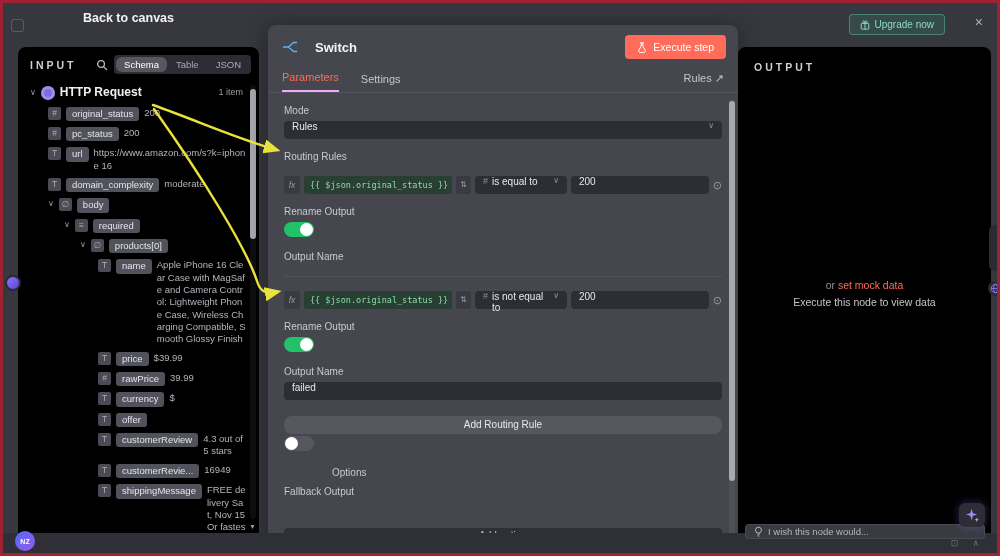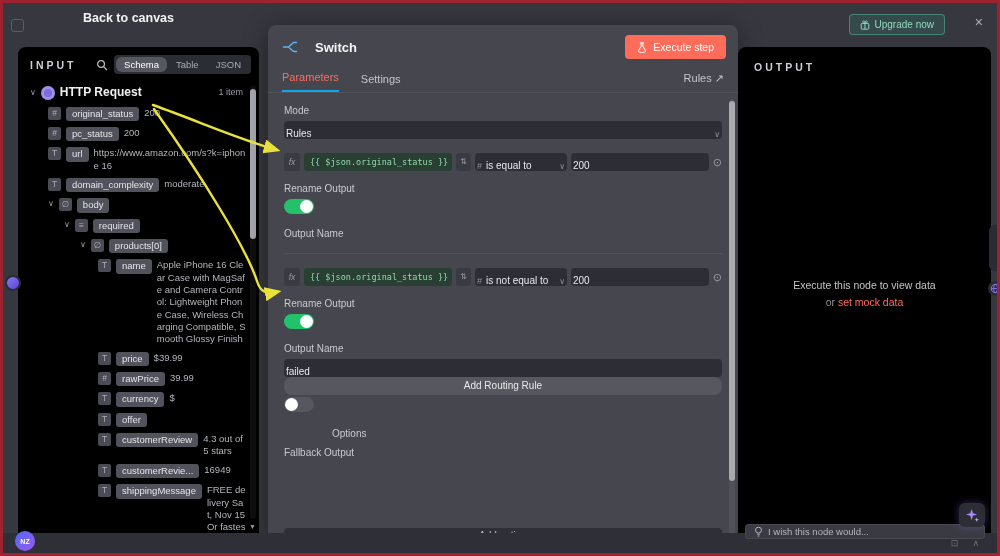--- a/index.html
+++ b/index.html
@@ -51,45 +51,45 @@
   .scroll-arrow { position:absolute; right:3px; bottom:3px; font-size:7px; color:#9b9ca3; }
   
   #nodePanel { position:absolute; left:265px; top:22px; width:470px; height:518px; background:#45464e;
     border-radius:8px; box-shadow:0 4px 24px rgba(0,0,0,.4); z-index:5; }
   .np-head { display:flex; align-items:center; gap:16px; padding:10px 12px 4px 14px; }
   .np-title { font-size:13px; font-weight:bold; color:#f4f4f6; }
   .exec-btn { margin-left:auto; display:flex; align-items:center; gap:6px; background:#ff6d5a; color:#fff;
     border:none; border-radius:4px; height:24px; padding:0 12px; font-size:10.5px; cursor:pointer; }
   .np-tabs { display:flex; align-items:flex-end; gap:22px; padding:2px 14px 0 14px; border-bottom:1px solid rgba(255,255,255,.08); }
   .np-tab { font-size:11px; padding:6px 0 7px 0; cursor:pointer; color:#c6c7cd; }
-  .np-tab.active { color:#ff6d5a; border-bottom:2px solid #0ea5e9; }
+  .np-tab.active { color:#ff6d5a; border-bottom:2px solid #f0abfc; }
   .docs-link { margin-left:auto; font-size:11px; color:#c6c7cd; padding-bottom:7px; cursor:pointer; }
   .np-body { position:absolute; left:0; right:0; top:68px; bottom:0; padding:0 16px; overflow:hidden; }
   .flabel { font-size:10px; color:#c9cacf; margin:12px 0 5px 0; }
-  .select, .tinput { display:flex; align-items:flex-end; height:18px; background:#2d2e35; border-radius:4px;
-    padding:0 2px; font-size:10px; color:#e8e8ec; cursor:pointer; }
+  .select, .tinput { display:flex; align-items:flex-start; height:18px; background:#2d2e35; border-radius:4px;
+    padding:0 8px; font-size:10px; color:#e8e8ec; cursor:pointer; }
   .select .sel-chev { margin-left:auto; color:#8f9097; font-size:8px; }
   .rule-row { display:flex; align-items:center; gap:4px; margin-top:14px; }
   .fx-badge { width:16px; height:18px; line-height:18px; text-align:center; background:#393a42; border-radius:3px;
     color:#9b9ca3; font-size:8.5px; font-style:italic; flex:none; cursor:pointer; }
   .expr { width:148px; height:18px; line-height:18px; background:#2a3f33; border-radius:3px; padding:0 6px;
     font-family:"DejaVu Sans Mono", monospace; font-size:8.5px; color:#8fdcab; white-space:nowrap; overflow:hidden; flex:none; cursor:text; }
   .mini-toggle { width:15px; height:18px; line-height:18px; text-align:center; background:#393a42; border-radius:3px;
     color:#9b9ca3; font-size:8px; flex:none; cursor:pointer; }
   .op-select { width:92px; flex:none; gap:4px; }
   .op-hash { color:#8f9097; font-size:9px; }
   .val-input { flex:1; cursor:text; }
   .rule-opts { color:#9b9ca3; font-size:11px; flex:none; cursor:pointer; }
   .toggle { width:30px; height:15px; border-radius:8px; position:relative; cursor:pointer; margin-top:2px; }
   .toggle.on { background:#24c16b; }
   .toggle.off { background:#56575f; }
   .knob { position:absolute; top:1px; width:13px; height:13px; border-radius:50%; background:#fff; }
   .toggle.on .knob { right:1px; } .toggle.off .knob { left:1px; }
   .wide-btn { height:18px; line-height:18px; text-align:center; background:#56575f; border-radius:8px;
-    font-size:10px; color:#e8e8ec; cursor:pointer; }
+    font-size:10px; color:#e8e8ec; margin-top:16px; cursor:pointer; }
   .divider { height:1px; background:rgba(255,255,255,.07); margin:14px 0 0 0; }
   .add-option { position:absolute; left:16px; right:16px; bottom:0; height:15px; background:#2f3037;
     border-radius:4px 4px 0 0; display:flex; align-items:center; justify-content:center; gap:6px;
     font-size:10px; color:#c6c7cd; cursor:pointer; }
   .add-option .sel-chev { position:absolute; right:8px; color:#8f9097; font-size:8px; }
   #npScroll { right:3px; top:74px; bottom:6px; }
   
   #outputPanel { left:735px; width:253px; }
   .op-head { padding:10px 0 0 16px; }
   .op-empty { position:absolute; left:0; right:0; top:230px; text-align:center; font-size:10.5px; color:#c4c5cb; line-height:1.6; }
@@ -258,20 +258,21 @@
       <span class="np-tab active">Parameters</span>
       <span class="np-tab">Settings</span>
       <span class="docs-link">Rules ↗</span>
     </div>
     <div class="np-body">
       <div class="flabel">Mode</div>
       <div class="select">
         <span>Rules</span>
         <span class="sel-chev">∨</span>
       </div>
+      <div class="flabel">Routing Rules</div>
 
       <div class="rule-row">
         <span class="fx-badge">fx</span>
         <span class="expr">{{ $json.original_status }}</span>
         <span class="mini-toggle">⇅</span>
         <span class="select op-select">
           <span class="op-hash">#</span>
           <span>is equal to</span>
           <span class="sel-chev">∨</span>
         </span>
@@ -320,25 +321,25 @@
       <span class="sel-chev">∨</span>
     </div>
     <div id="npScroll" class="vscroll">
       <span class="vthumb" style="top:2px;height:380px;"></span>
     </div>
   </div>
 
   <div id="outputPanel" class="side-panel">
     <div class="op-head"><span class="panel-title">OUTPUT</span></div>
     <div class="op-empty">
-      <div>Execute this node to view data</div>
       <div>
         <span class="muted">or</span>
         <span class="mock-link">set mock data</span>
       </div>
+      <div>Execute this node to view data</div>
     </div>
   </div>
 
   <div class="bottombar"></div>
   <div class="avatar">NZ</div>
   <div class="logs">Logs</div>
 
   <div class="wish-bar">
     <svg width="9" height="11" viewBox="0 0 10 12">
       <circle cx="5" cy="4.5" r="3.3" fill="none" stroke="#b4b5bc" stroke-width="1.1"></circle>

